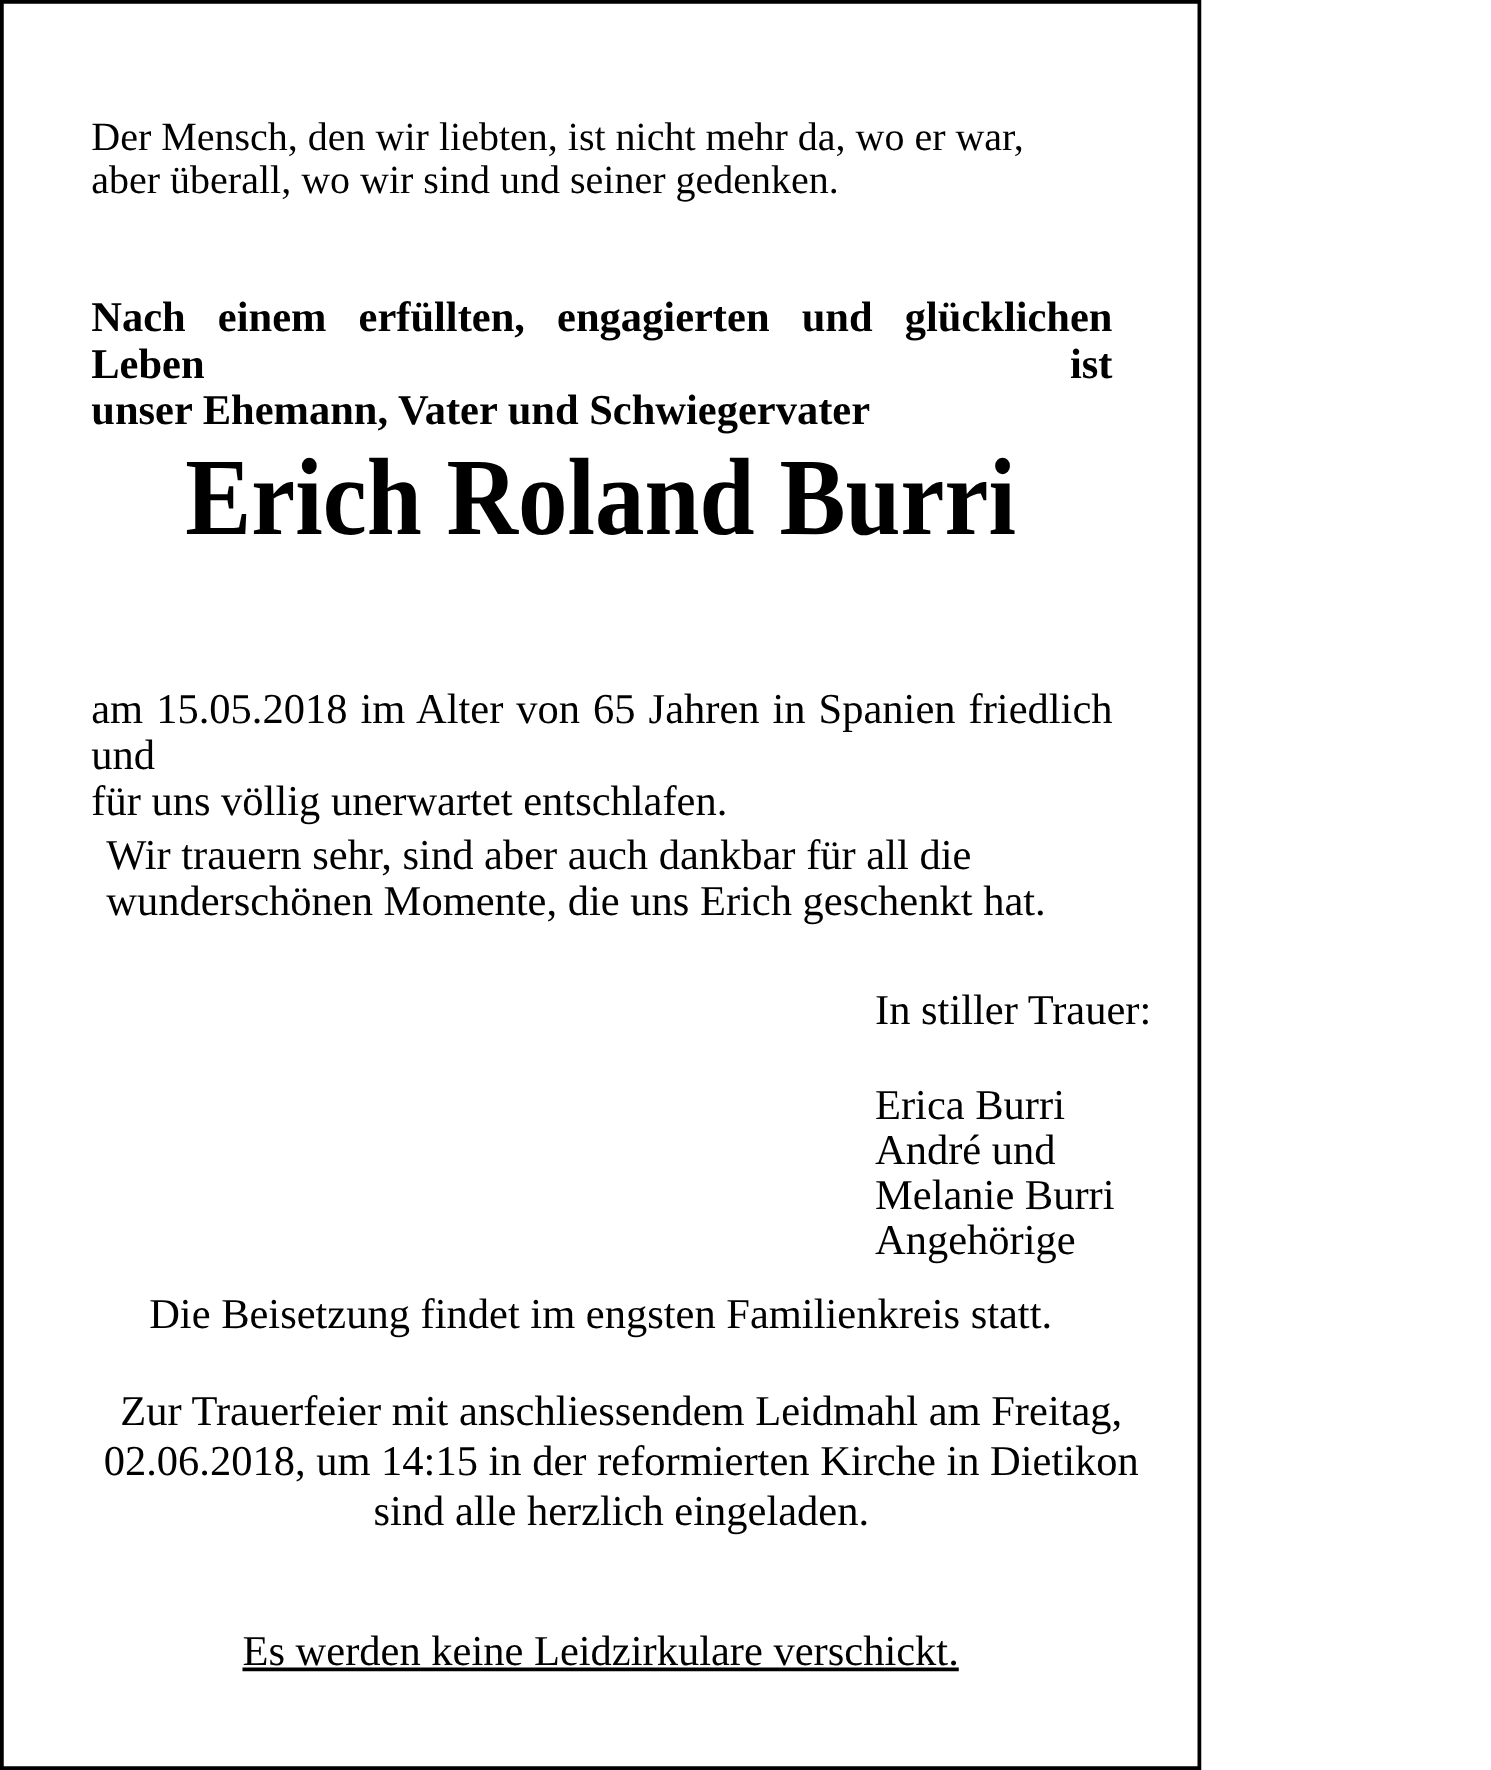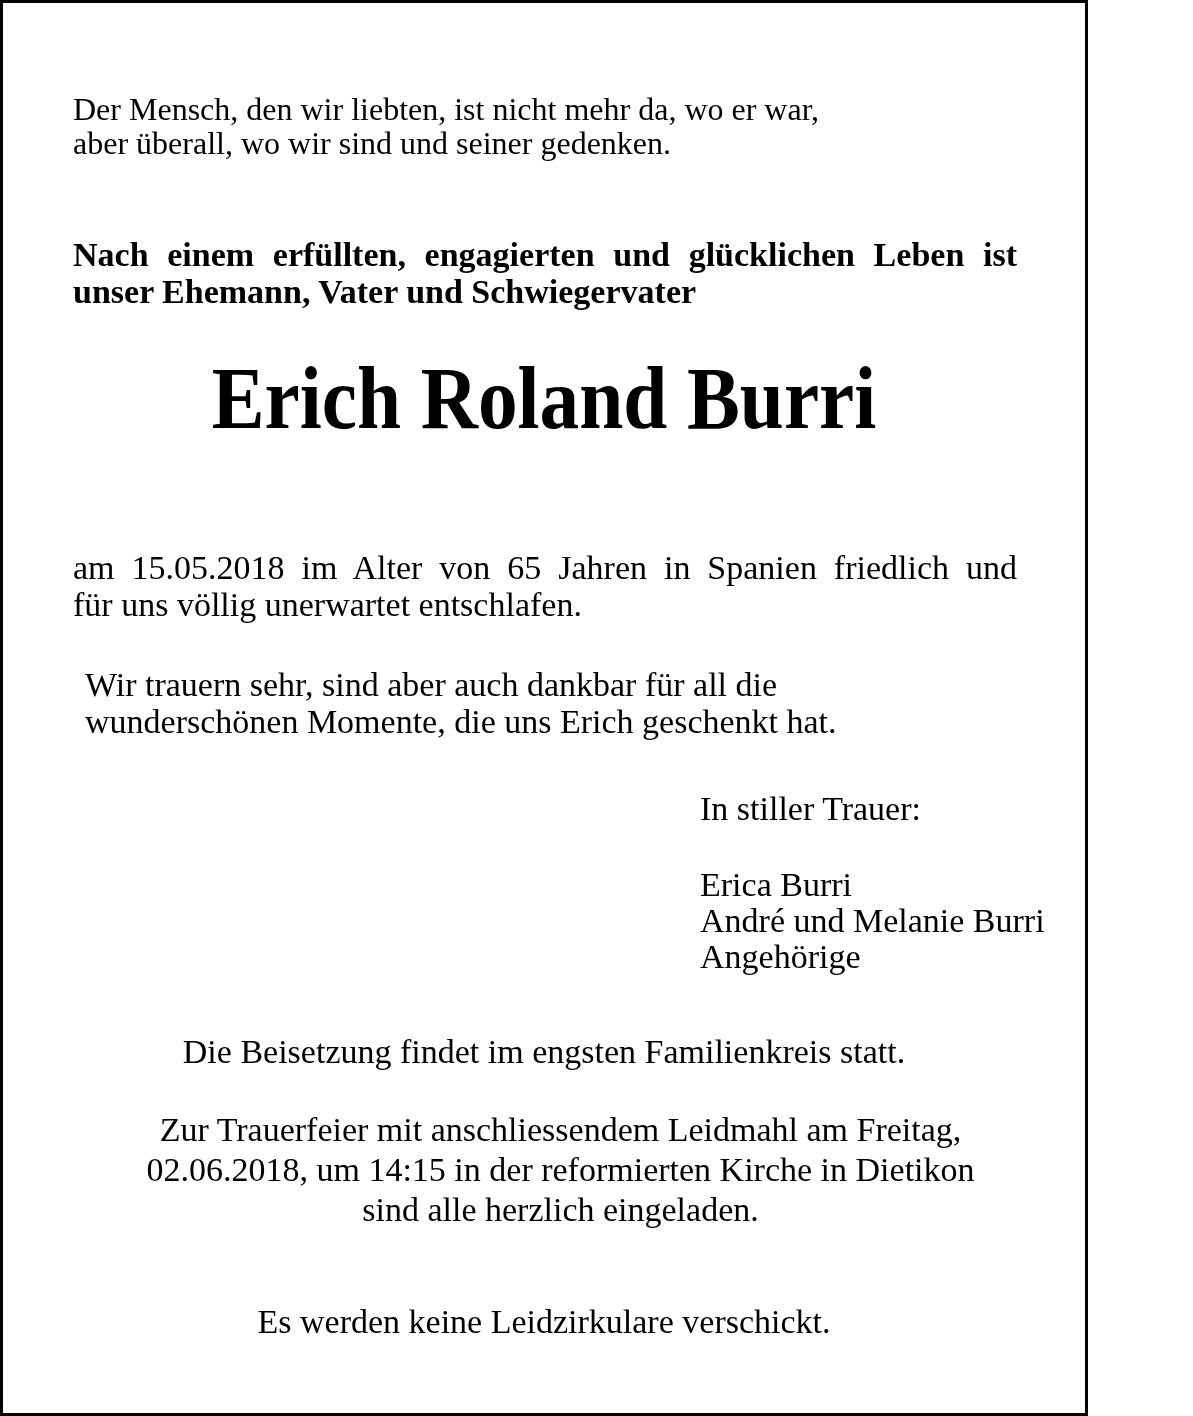--- a/index.html
+++ b/index.html
@@ -2,21 +2,21 @@
 <html><head>
 <meta charset="utf-8">
 <style>
   html, body {
     margin: 0;
     padding: 0;
     background: #ffffff;
   }
   .page {
     position: relative;
-    width: 1088px;
+    width: 961px;
     height: 1416px;
     box-sizing: border-box;
     background: #ffffff;
     border: 3px solid #000000;
     color: #000000;
     font-family: "Liberation Serif", "DejaVu Serif", serif;
     overflow: hidden;
   }
   .block { position: absolute; }
 
@@ -66,20 +66,21 @@
   .service {
     left: 0; right: 0; top: 1107px;
     font-size: 34px; line-height: 40px;
     text-align: center;
     padding-left: 33px;
   }
   .cards {
     left: 0; right: 0; top: 1300px;
     font-size: 34px; line-height: 37px;
     text-align: center;
+    text-decoration: underline;
   }
 </style>
 </head>
 <body>
 
 <div class="page">
 
   <div class="block quote">
     <div>Der Mensch, den wir liebten, ist nicht mehr da, wo er war,</div>
     <div>aber überall, wo wir sind und seiner gedenken.</div>

